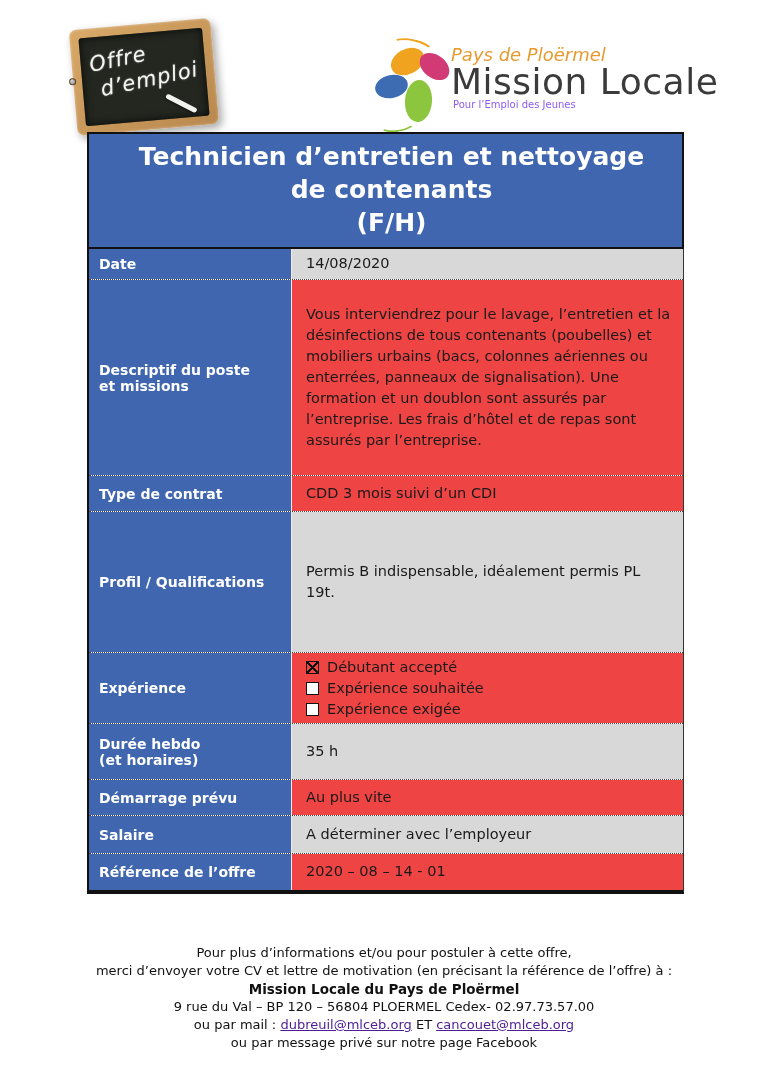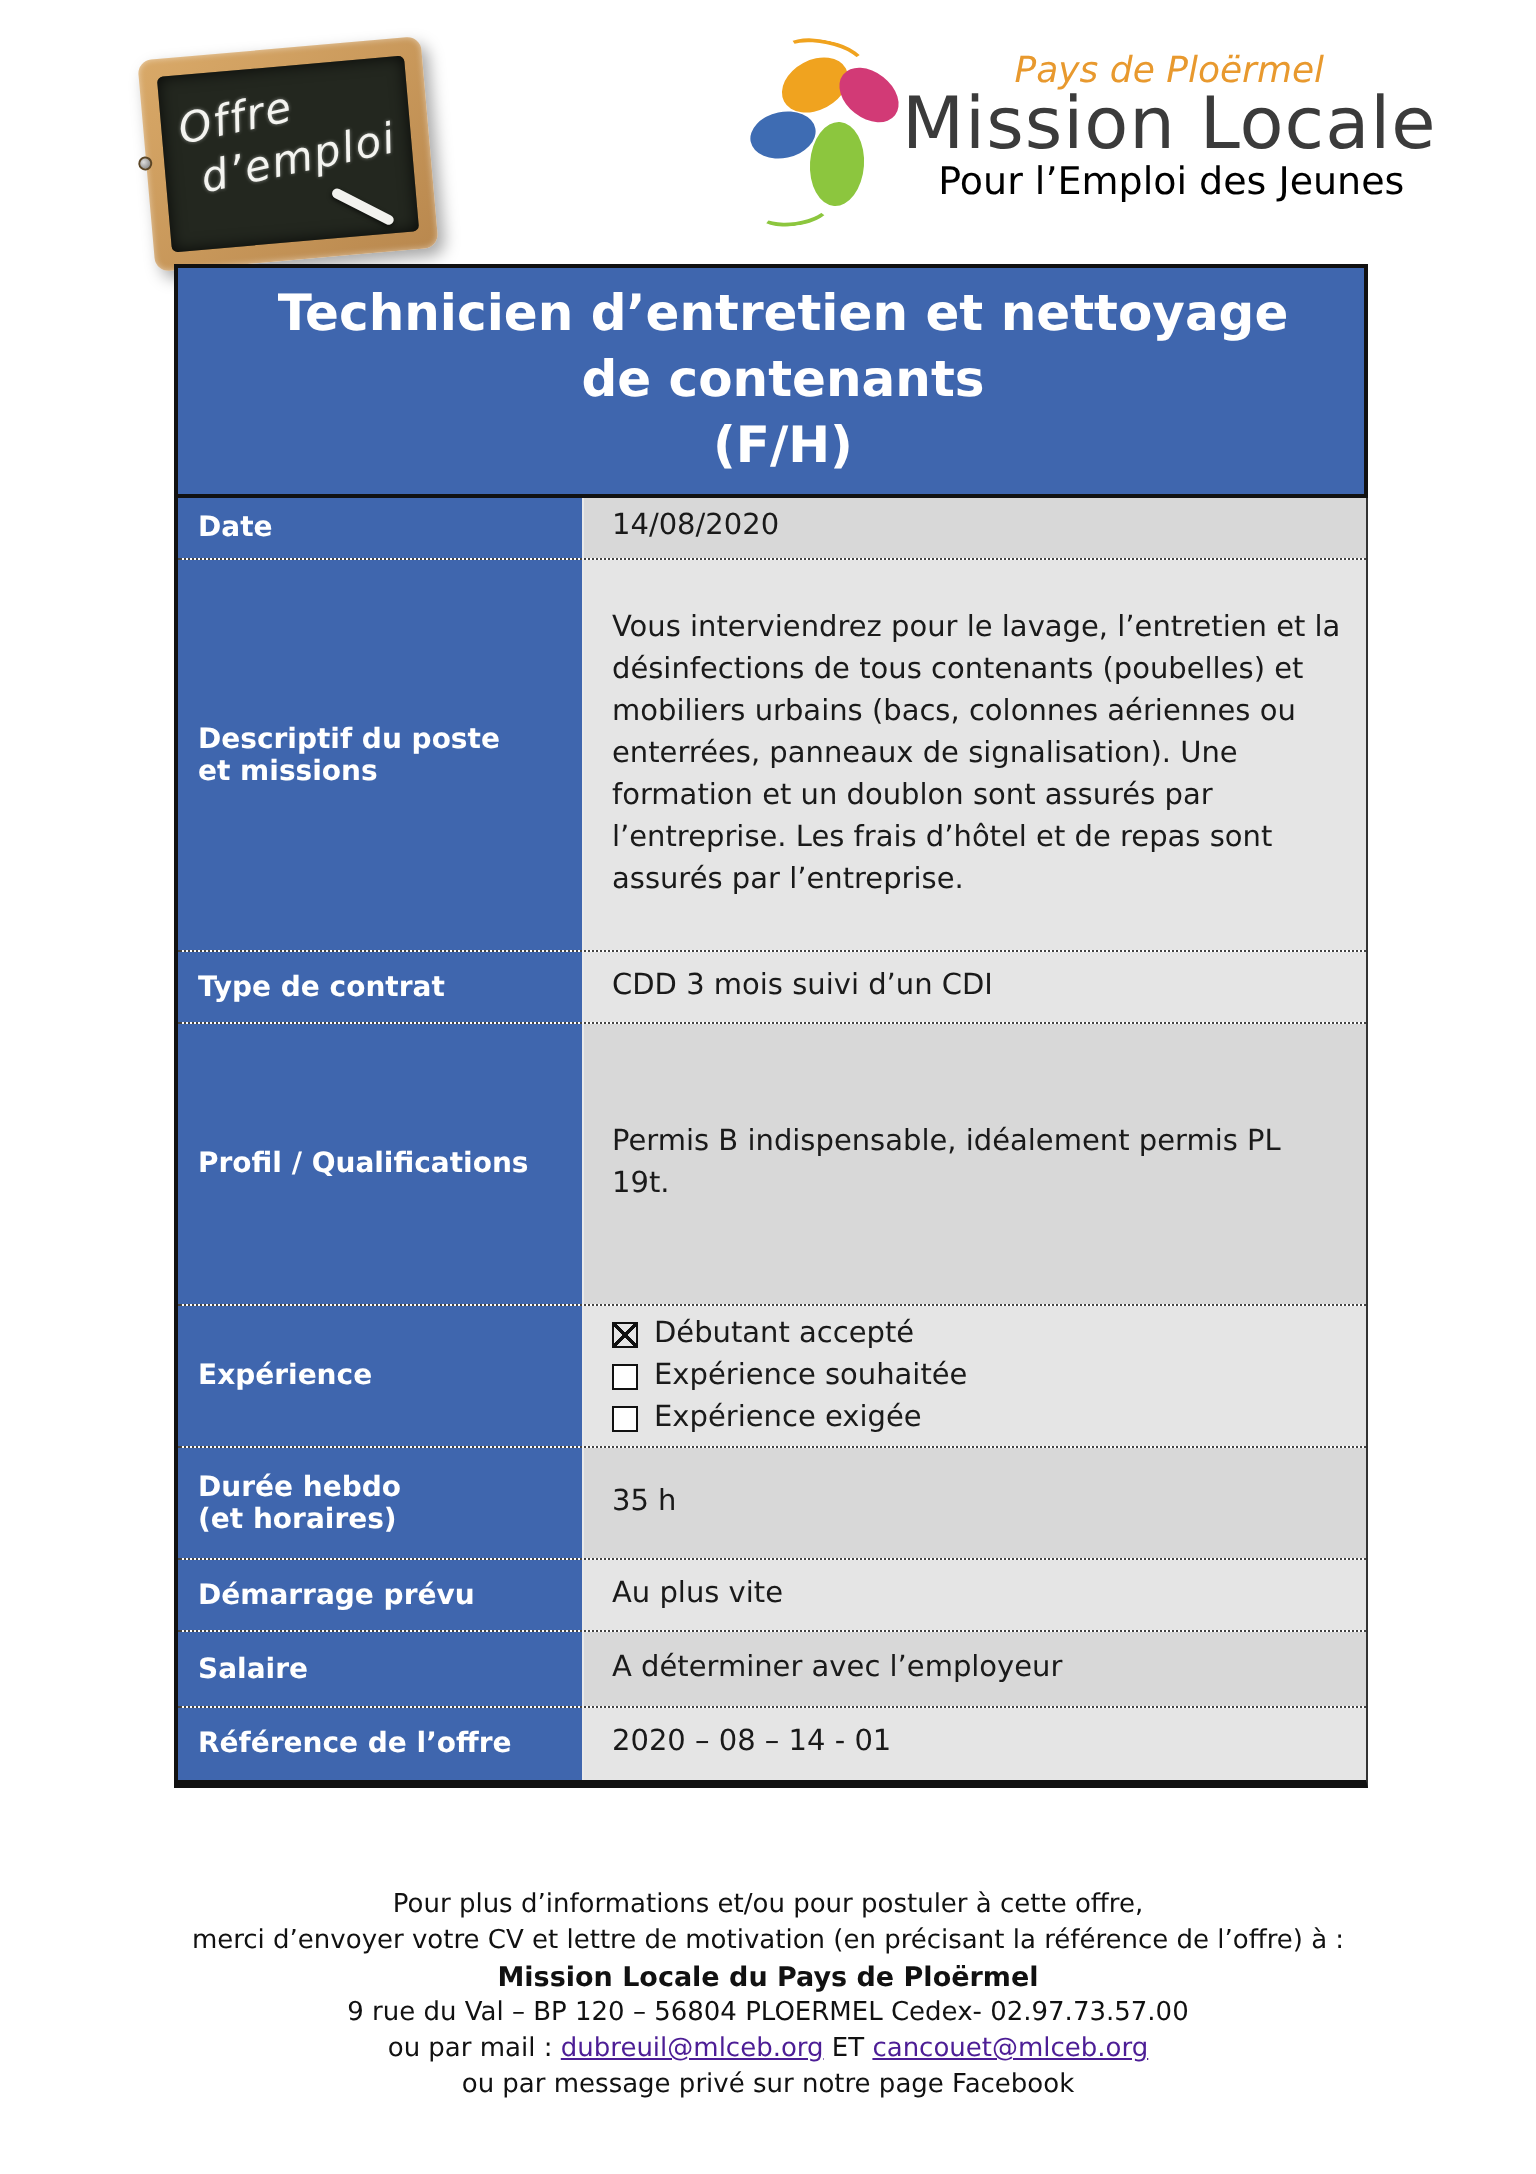--- a/index.html
+++ b/index.html
@@ -33,34 +33,34 @@
     background:#f2f2ee; border-radius:3px; transform:rotate(32deg);
     box-shadow:0 1px 2px rgba(0,0,0,.6);
   }
   .screw {
     position:absolute; left:-4px; top:48px; width:7px; height:7px;
     background:radial-gradient(circle at 35% 35%, #ddd, #777);
     border-radius:50%; border:1px solid #5a4526;
   }
 
   
-  .logo { position:absolute; left:373px; top:21px; width:300px; height:92px;text-align:center; }
+  .logo { position:absolute; left:373px; top:40px; width:300px; height:92px; }
   .flower { position:absolute; left:0; top:2px; width:80px; height:88px; }
   .petal { position:absolute; border-radius:50%; }
   .petal.orange { width:35px; height:25px; left:17px; top:7px;  background:#f0a31f; transform:rotate(-28deg); }
   .petal.pink   { width:33px; height:23px; left:45px; top:13px; background:#d23a76; transform:rotate(38deg); }
   .petal.blue   { width:33px; height:23px; left:2px;  top:33px; background:#3e6cb3; transform:rotate(-12deg); }
   .petal.green  { width:27px; height:42px; left:32px; top:38px; background:#8cc63e; transform:rotate(4deg); }
   .arc { position:absolute; border:2px solid transparent; border-radius:50%; }
   .arc.top    { width:42px; height:18px; left:18px; top:-3px; border-top-color:#f0a31f; transform:rotate(12deg); }
   .arc.bottom { width:36px; height:16px; left:6px; bottom:-2px; border-bottom-color:#8cc63e; transform:rotate(-8deg); }
   .logo-text { position:absolute; left:78px; top:4px; white-space:nowrap; }
   .logo-region  { font-size:18px; font-style:italic; color:#e8992e; }
   .logo-name    { font-size:36px; color:#3b3b3b; letter-spacing:.5px; line-height:34px; }
-  .logo-tagline { font-size:19px; color:#000000; margin-left:2px; }
+  .logo-tagline { font-size:10px; color:#8b5cf6; margin-left:2px; }
 
   
   .content { position:absolute; left:87px; top:132px; width:597px; }
 
   .banner {
     background:#3f66ae; color:#ffffff; text-align:center;
     border:2px solid #111; border-bottom-width:2px;
     padding:6px 4px 8px 16px;
     font-weight:bold; font-size:25px; line-height:33px;
   }
@@ -74,21 +74,21 @@
   .row .label {
     width:203px; flex:0 0 203px; background:#3f66ae; color:#ffffff;
     font-weight:bold; font-size:14px; display:flex; align-items:center;
     padding:2px 24px 2px 10px; border-right:1px solid #e9e9e9;
   }
   .row .value {
     flex:1; display:flex; align-items:center;
     font-size:14.5px; padding:4px 10px 4px 14px; line-height:1.45;
   }
   .val-gray  { background:#d8d8d8; }
-  .val-white { background:#e5e5e5; }
+  .val-white { background:#ef4444; }
   .h0 { min-height:31px; } .h1 { min-height:196px; } .h2 { min-height:38px; }
   .h3 { min-height:36px; } .h4 { min-height:141px; } .h5 { min-height:71px; }
   .h6 { min-height:56px; } .h7 { min-height:36px; }  .h8 { min-height:38px; }
   .h9 { min-height:36px; }
   .label-narrow span { display:inline-block; max-width:125px; }
 
   .opts { display:flex; flex-direction:column; gap:2px; }
   .opt { display:flex; align-items:center; font-size:14.5px; line-height:19px; }
   .cb {
     width:13px; height:13px; border:1.4px solid #111; margin-right:8px;

